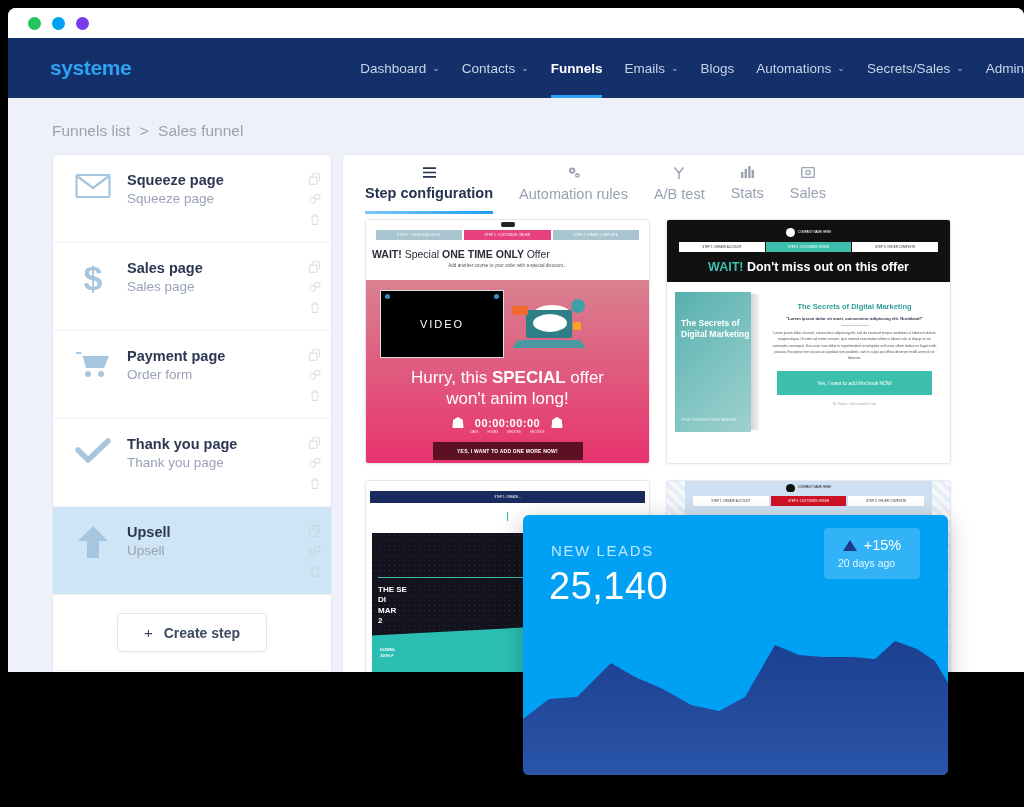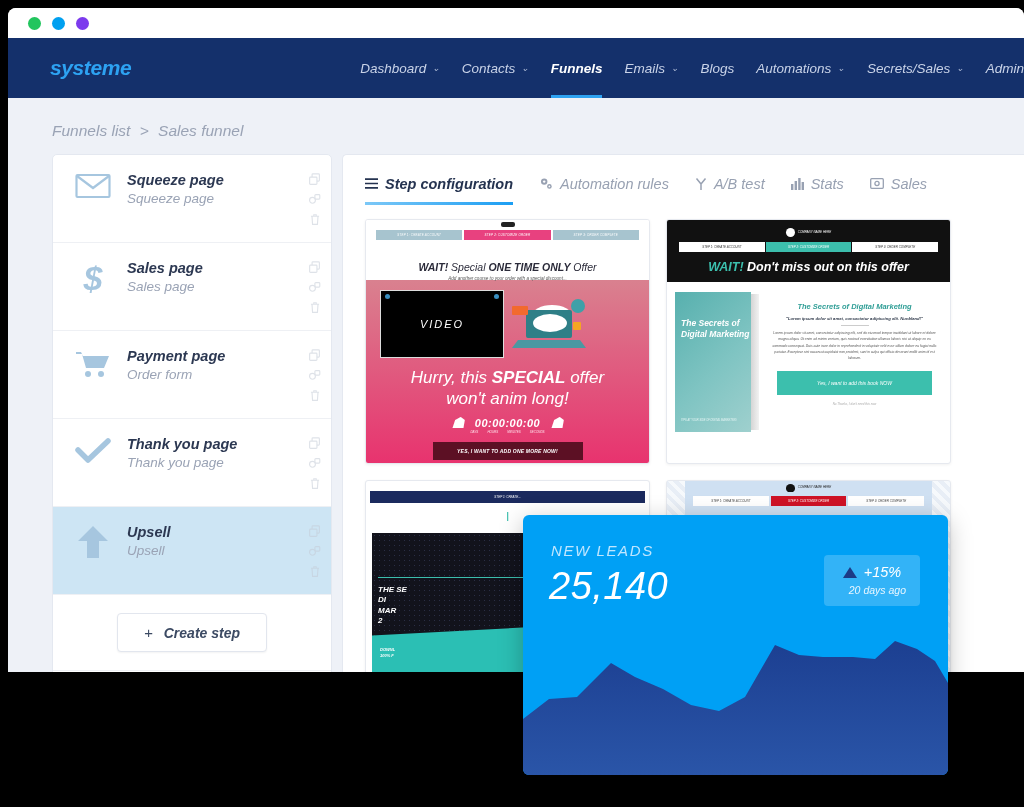--- a/index.html
+++ b/index.html
@@ -2,21 +2,21 @@
 <html><head>
 <meta charset="utf-8">
 <style>
   * { box-sizing: border-box; margin: 0; padding: 0; }
   html, body {
     width: 1024px; height: 807px;
     background: #000;
     font-family: "Liberation Sans", sans-serif;
     overflow: hidden;
   }
-  #root { position: relative; width: 1024px; height: 807px; background: #000; font-style: italic; }
+  #root { position: relative; width: 1024px; height: 807px; background: #000; }
 
   
   .browser {
     position: absolute; left: 8px; top: 8px;
     width: 1016px; height: 664px;
     background: #ffffff;
     border-radius: 8px 8px 0 0;
     overflow: hidden;
     box-shadow: 0 2px 18px rgba(0,0,0,.25);
   }
@@ -85,21 +85,21 @@
   }
   .create-plus { font-weight: normal; font-size: 15px; }
 
   
   .main-card {
     flex: 1; background: #fff; border-radius: 5px 0 0 0;
     border: 1px solid #e4e8f0; border-right: none;
     padding: 0; overflow: hidden;
   }
   .tabs { display: flex; align-items: center; gap: 26px; padding: 20px 0 0 22px; height: 50px; }
-  .tab { display: flex; align-items: center; gap: 7px; font-size: 14.5px; color: #98a1b2; position: relative; padding-bottom: 13px; white-space: nowrap; }
+  .tab { display: flex; align-items: center; gap: 7px; font-size: 14.5px; color: #98a1b2; position: relative; padding-bottom: 13px; white-space: nowrap; flex-direction: column; }
   .tab.active { color: #253350; font-weight: bold; }
   .tab.active::after {
     content: ""; position: absolute; left: 0; right: 0; bottom: 0; height: 3px;
     background: linear-gradient(90deg, #7cc8f7, #1b9ef3);
   }
   .tab svg { display: block; }
 
   
   .thumbs { display: flex; gap: 16px; padding: 14px 0 0 22px; flex-wrap: wrap; width: 700px; }
   .thumb {
@@ -110,21 +110,21 @@
   }
   .thumb-inner { width: 100%; height: 100%; position: relative; font-size: 5px; }
 
   
   .tA-top { background: #fff; height: 60px; position: relative; }
   .tA-logobar { height: 8px; display: flex; justify-content: center; align-items: center; }
   .tA-logo { width: 14px; height: 5px; background: #222; border-radius: 2px; }
   .tA-steps { display: flex; gap: 2px; padding: 2px 10px 4px; }
   .tA-steps span { flex: 1; text-align: center; font-size: 3px; color: #fff; padding: 3px 0; background: #a7c4cf; letter-spacing: .2px; }
   .tA-steps span.on { background: #e8417f; }
-  .tA-h1 { text-align: center; font-size: 10.5px; color: #2b2b3a; padding: 4px 6px 0; font-weight: bold; margin-top: 13px; }
+  .tA-h1 { text-align: left; font-size: 10.5px; color: #2b2b3a; padding: 4px 6px 0; font-weight: bold; }
   .tA-h1 .lite { font-weight: normal; }
   .tA-sub { text-align: center; font-size: 4.6px; color: #555; padding: 3px 10px 6px; }
   .tA-body { background: linear-gradient(180deg,#d9818f,#e8326e); height: 185px; padding: 10px 14px; }
   .tA-row { display: flex; gap: 6px; align-items: center; }
   .tA-video { width: 124px; height: 68px; background: #000; border: 1px solid #ddd; position: relative; }
   .tA-vtext { position: absolute; left: 0; right: 0; top: 50%; transform: translateY(-50%); text-align: center; color: #fff; font-size: 11px; letter-spacing: 2px; }
   .tA-vbar { display: flex; justify-content: space-between; padding: 3px 4px; }
   .tA-vdot { width: 5px; height: 5px; border-radius: 50%; background: #3a8fc0; }
   .tA-illus { width: 78px; height: 64px; position: relative; }
   .tA-hurry { text-align: center; color: #fff; font-size: 17px; line-height: 1.25; margin-top: 9px; }
@@ -198,23 +198,23 @@
   
   .stats-card {
     position: absolute; left: 523px; top: 515px;
     width: 425px; height: 260px; background: #00a0f5;
     border-radius: 6px; overflow: hidden;
     box-shadow: 0 6px 24px rgba(0,0,0,.25);
   }
   .stats-label { color: #bfe6ff; font-size: 15px; letter-spacing: 1.6px; padding: 27px 0 0 28px; }
   .stats-value { color: #fff; font-size: 38px; padding: 6px 0 0 26px; letter-spacing: .5px; }
   .stats-badge {
-    position: absolute; right: 28px; top: 40px;
+    position: absolute; right: 28px; top: 13px;
     background: rgba(255,255,255,.2); border-radius: 4px;
-    padding: 9px 14px 10px; text-align: right; min-width: 96px;
+    padding: 9px 14px 10px; text-align: left; min-width: 96px;
   }
   .badge-top { display: flex; align-items: center; justify-content: center; gap: 7px; color: #fff; font-size: 14.5px; }
   .badge-tri { width: 0; height: 0; border-left: 7px solid transparent; border-right: 7px solid transparent; border-bottom: 11px solid #1c3a86; }
   .badge-sub { color: #e8f6ff; font-size: 10.5px; margin-top: 4px; }
   .stats-chart { position: absolute; left: 0; right: 0; bottom: 0; height: 160px; }
 </style>
 </head>
 <body>
 
 <div id="root">

